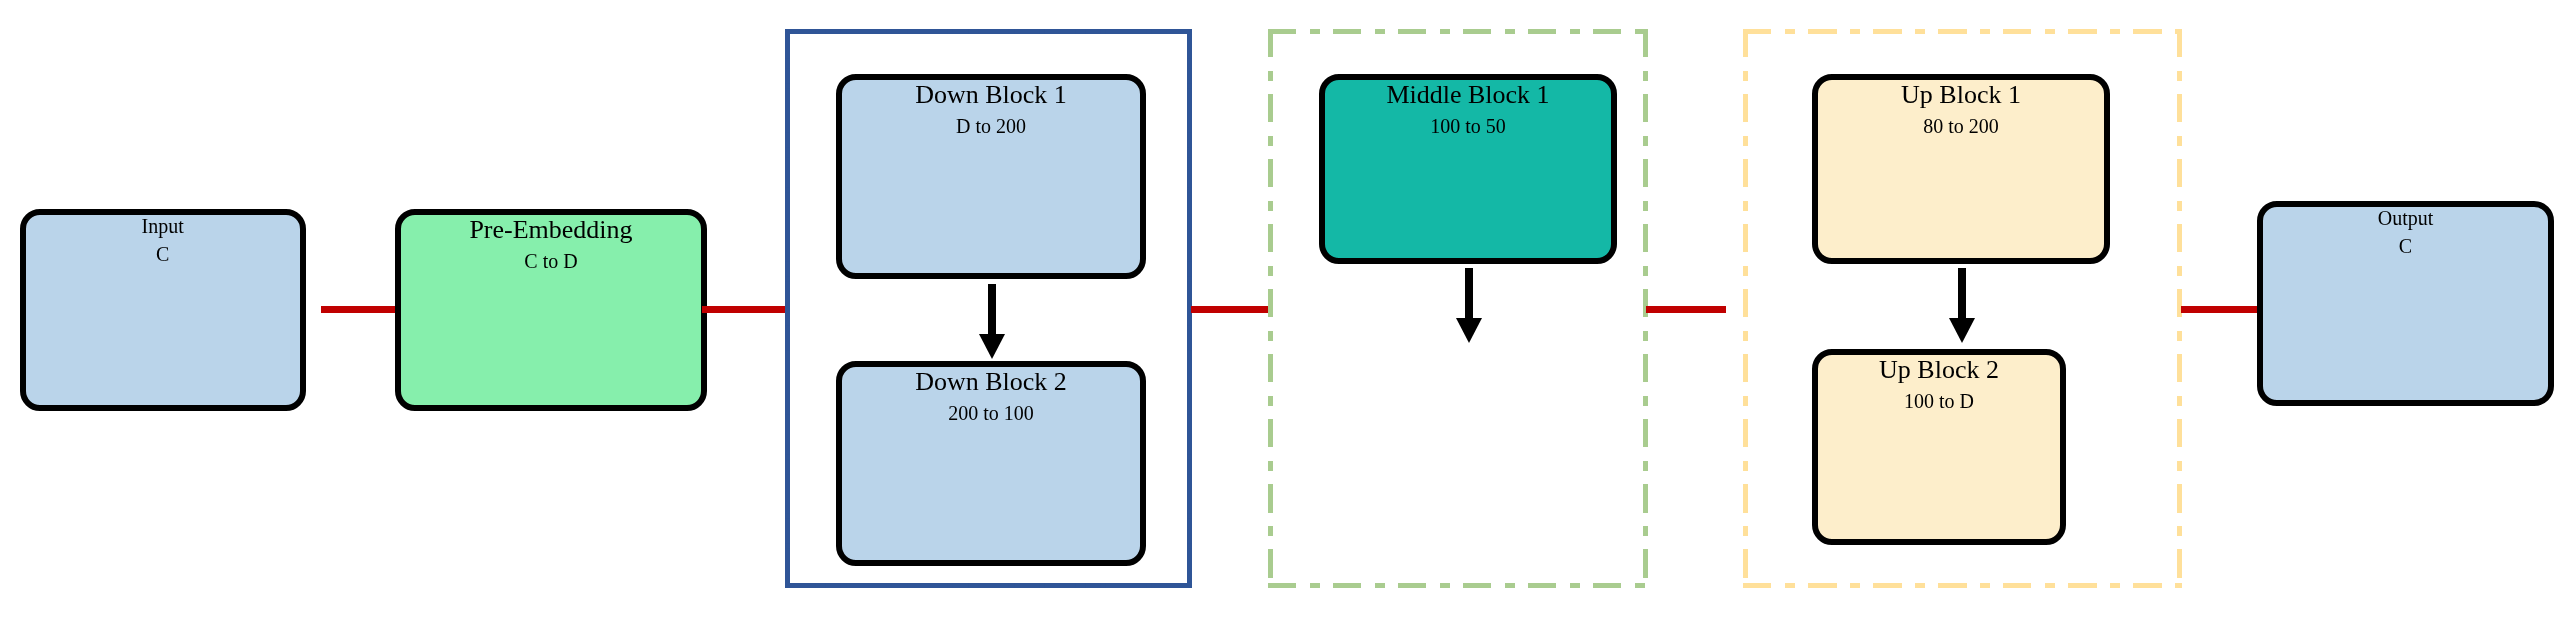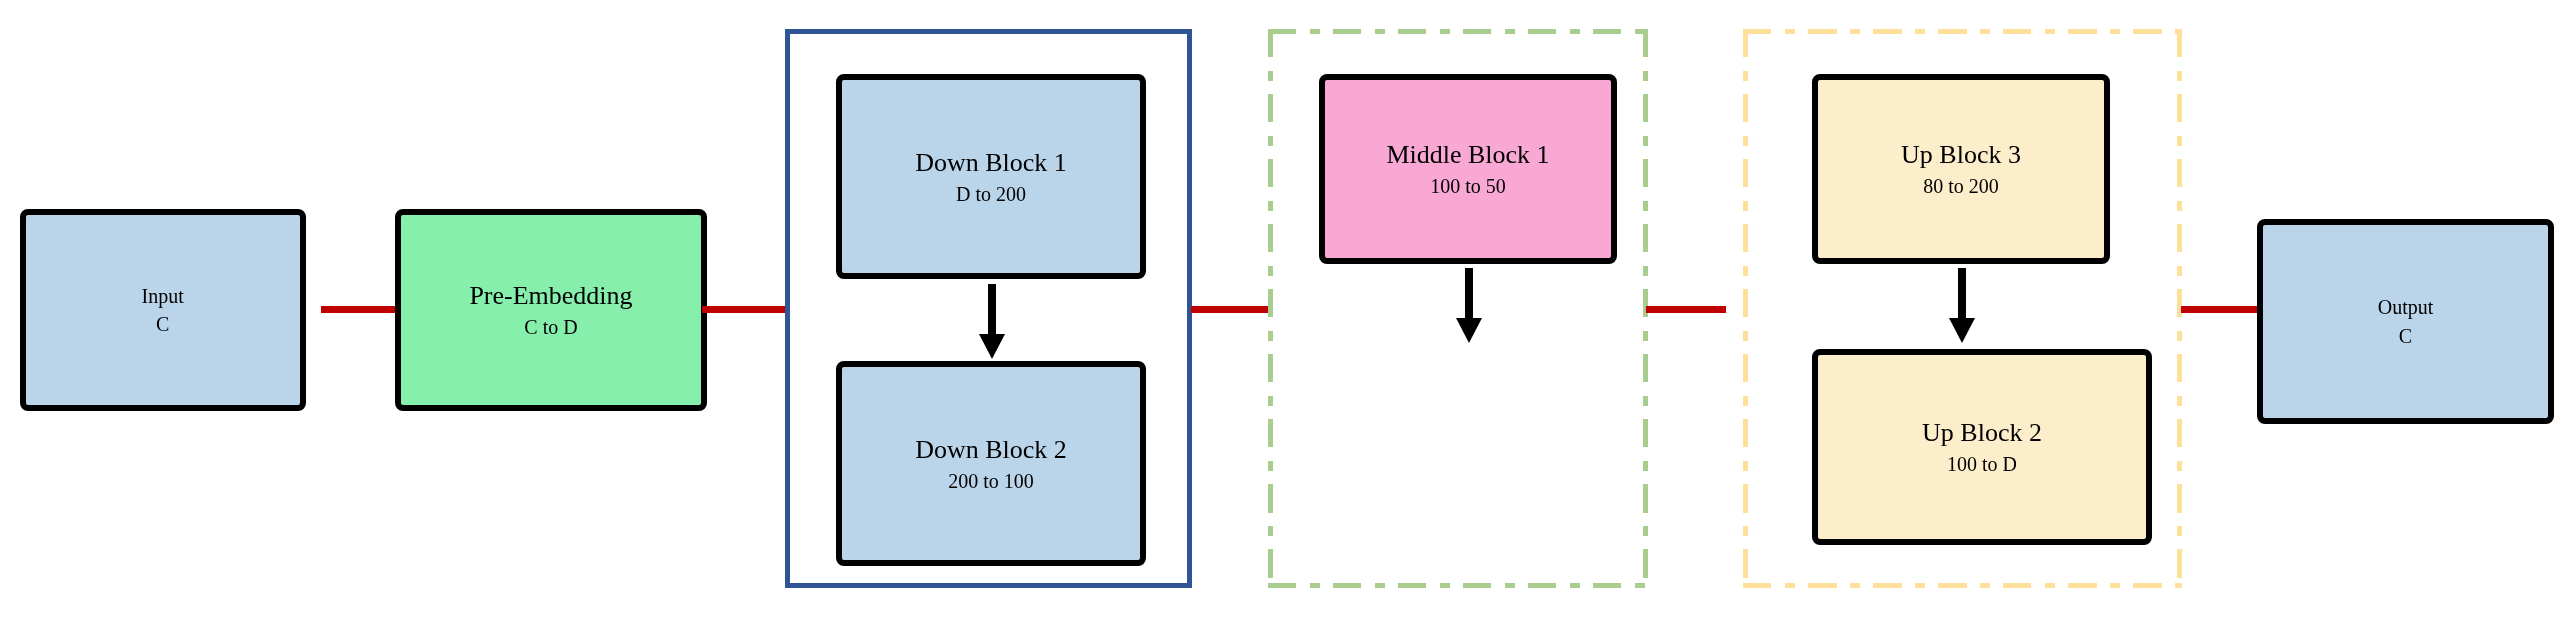--- a/index.html
+++ b/index.html
@@ -19,40 +19,40 @@
     width: 2576px;
     height: 619px;
     background: #ffffff;
   }
 
   
   .node {
     position: absolute;
     box-sizing: border-box;
     border: 6.5px solid #000000;
-    border-radius: 8px;
+    border-radius: 20px;
     display: flex;
     flex-direction: column;
     align-items: center;
-    justify-content: center;
+    justify-content: flex-start;
     text-align: center;
     color: #000000;
     line-height: 1.12;
   }
   .node .line {
     display: block;
     white-space: nowrap;
   }
   .node .line + .line {
     margin-top: 0.30em;
   }
 
   .node.blue   { background: #bad4ea; }
   .node.peach  { background: #86efac; }
-  .node.green  { background: #f9a8d4; }
+  .node.green  { background: #14b8a6; }
   .node.yellow { background: #fdeecb; }
 
   
   .group {
     position: absolute;
     box-sizing: border-box;
     border-width: 5.3px;
     border-style: dashed;
     background: transparent;
   }
@@ -165,35 +165,35 @@
   <div style="position:absolute; left:1743px; top:28.5px; width:439px; height:5.3px;
        background: repeating-linear-gradient(to right, #ffe09a 0 28.5px, transparent 28.5px 42px, #ffe09a 42px 52px, transparent 52px 65px);"></div>
   <div style="position:absolute; left:1743px; top:583px; width:439px; height:5.3px;
        background: repeating-linear-gradient(to right, #ffe09a 0 28.5px, transparent 28.5px 42px, #ffe09a 42px 52px, transparent 52px 65px);"></div>
   <div style="position:absolute; left:1743px; top:28.5px; width:5.3px; height:559px;
        background: repeating-linear-gradient(to bottom, #ffe09a 0 28.5px, transparent 28.5px 42px, #ffe09a 42px 52px, transparent 52px 65px);"></div>
   <div style="position:absolute; left:2177px; top:28.5px; width:5.3px; height:559px;
        background: repeating-linear-gradient(to bottom, #ffe09a 0 28.5px, transparent 28.5px 42px, #ffe09a 42px 52px, transparent 52px 65px);"></div>
 
   <div class="node yellow" style="left:1812px; top:74px; width:298px; height:190px;">
-    <span class="line fs-md">Up Block 3</span>
+    <span class="line fs-md">Up Block 1</span>
     <span class="line fs-lg">80 to 200</span>
   </div>
 
   <div class="arrow" style="left:1958px; top:268px; height:72px;">
     <div class="shaft" style="height:51px;"></div>
     <div class="head" style="top:50px;"></div>
   </div>
 
-  <div class="node yellow" style="left:1812px; top:349px; width:340px; height:196px;">
+  <div class="node yellow" style="left:1812px; top:349px; width:254px; height:196px;">
     <span class="line fs-md">Up Block 2</span>
     <span class="line fs-lg">100 to D</span>
   </div>
 
   <div class="connector" style="left:2181px; top:306px; width:83px;"></div>
 
-  <div class="node blue" style="left:2257px; top:201px; width:297px; height:205px;margin-top:18px;">
+  <div class="node blue" style="left:2257px; top:201px; width:297px; height:205px;">
     <span class="line fs-lg">Output</span>
     <span class="line fs-lg">C</span>
   </div>
 
 </div>
 
 
 </body></html>

